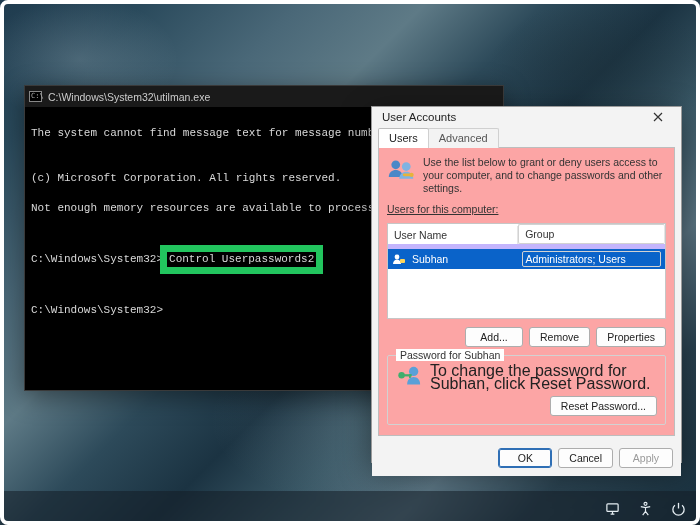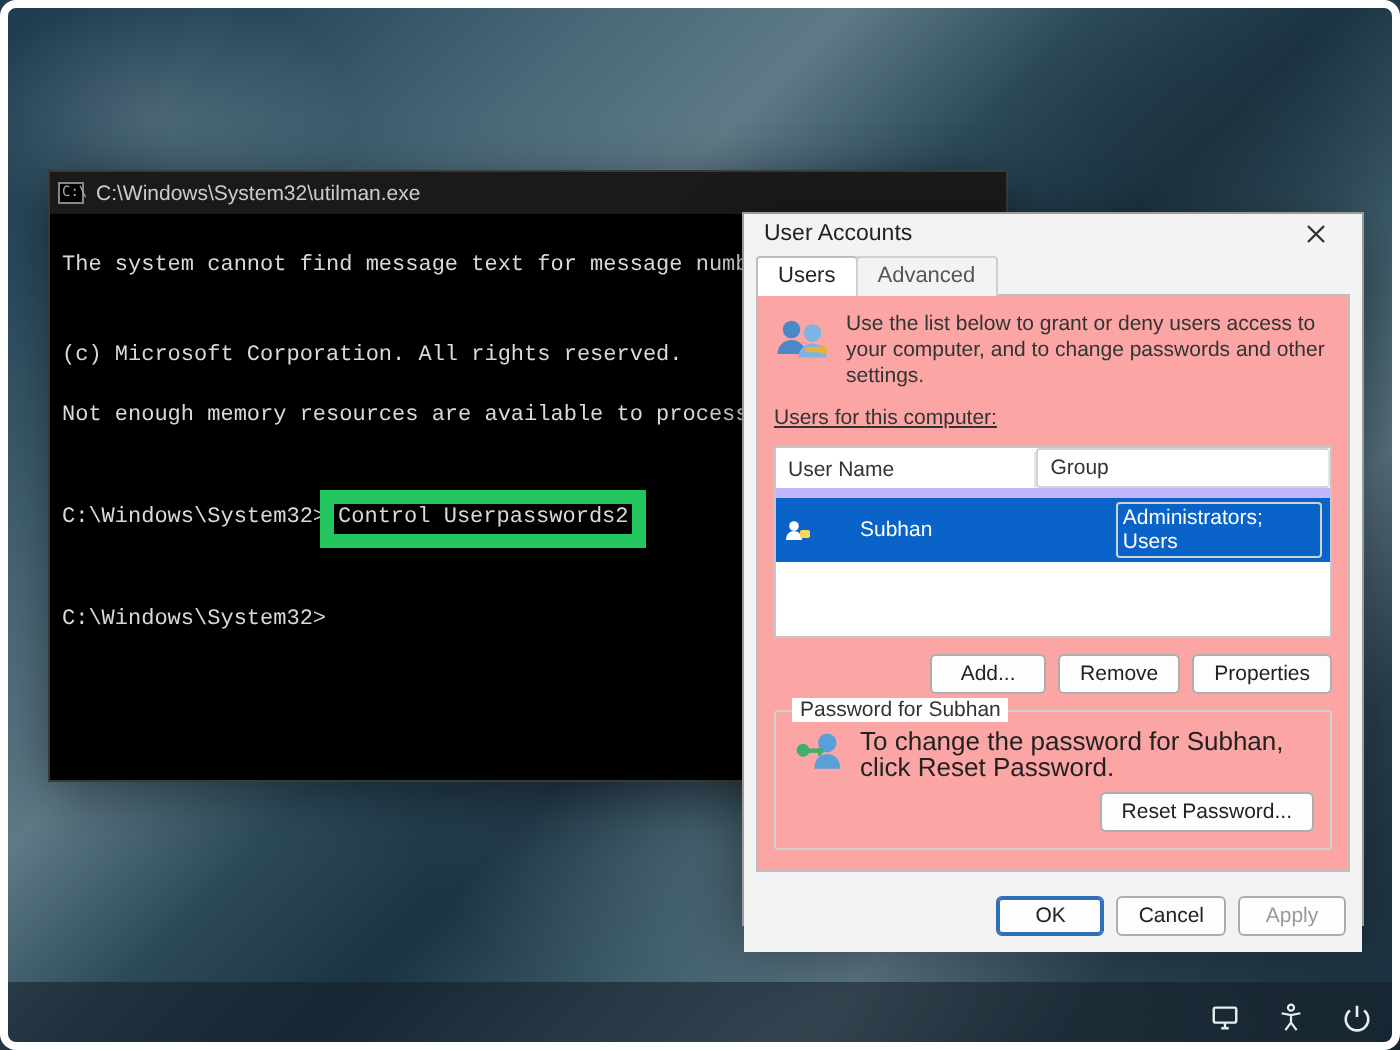--- a/index.html
+++ b/index.html
@@ -83,21 +83,21 @@
 
   .list {
     border:1px solid #c6c6c6; height:96px; background:#fff; font-size:10.5px;
     display:flex; flex-direction:column;
   }
   .list-hdr { display:flex; background:#fff; border-bottom:5px solid #c4b5fd;align-items:flex-end; }
   .list-hdr .col { padding:3px 6px; border-right:1px solid #e5e5e5; color:#333; }
   .col.name { flex:0 0 47%; }
   .col.group { flex:1; }
   .list-row {
-    display:flex; align-items:center; padding:2px 4px; gap:22px;
+    display:flex; align-items:center; padding:2px 4px; gap:4px;
     background:#0a63c9; color:#fff;
   }
   .list-row .uicon { width:14px; height:12px; flex:0 0 14px; }
   .list-row .c { padding:1px 2px; }
   .list-row .c.name { flex:0 0 calc(47% - 18px); }
   .list-row .c.group { flex:1; }
 
   .btnrow { display:flex; justify-content:flex-end; gap:6px; }
   .btn {
     min-width:58px; height:20px; padding:0 10px; font-size:10.5px;
@@ -108,21 +108,21 @@
   .btn.disabled { color:#9a9a9a; }
 
   .group {
     border:1px solid #d2d2d2; border-radius:2px; padding:8px 8px 8px; position:relative;
   }
   .group .legend {
     position:absolute; top:-7px; left:8px; background:#fff; padding:0 4px; font-size:10.5px; color:#333;
   }
   .pw { display:flex; gap:8px; align-items:flex-start; }
   .pw .ico { width:26px; height:22px; flex:0 0 26px; }
-  .pw .txt { font-size:13px; line-height:13px; }
+  .pw .txt { font-size:16px; line-height:13px; }
 
   .dlg-footer {
     display:flex; justify-content:flex-end; gap:6px;
     padding:6px 8px 8px; background:#f3f3f3;
   }
 
   
   .taskbar {
     position:absolute; left:0; right:0; bottom:0; height:34px;
     background:rgba(20,30,38,.55); backdrop-filter:blur(2px);

